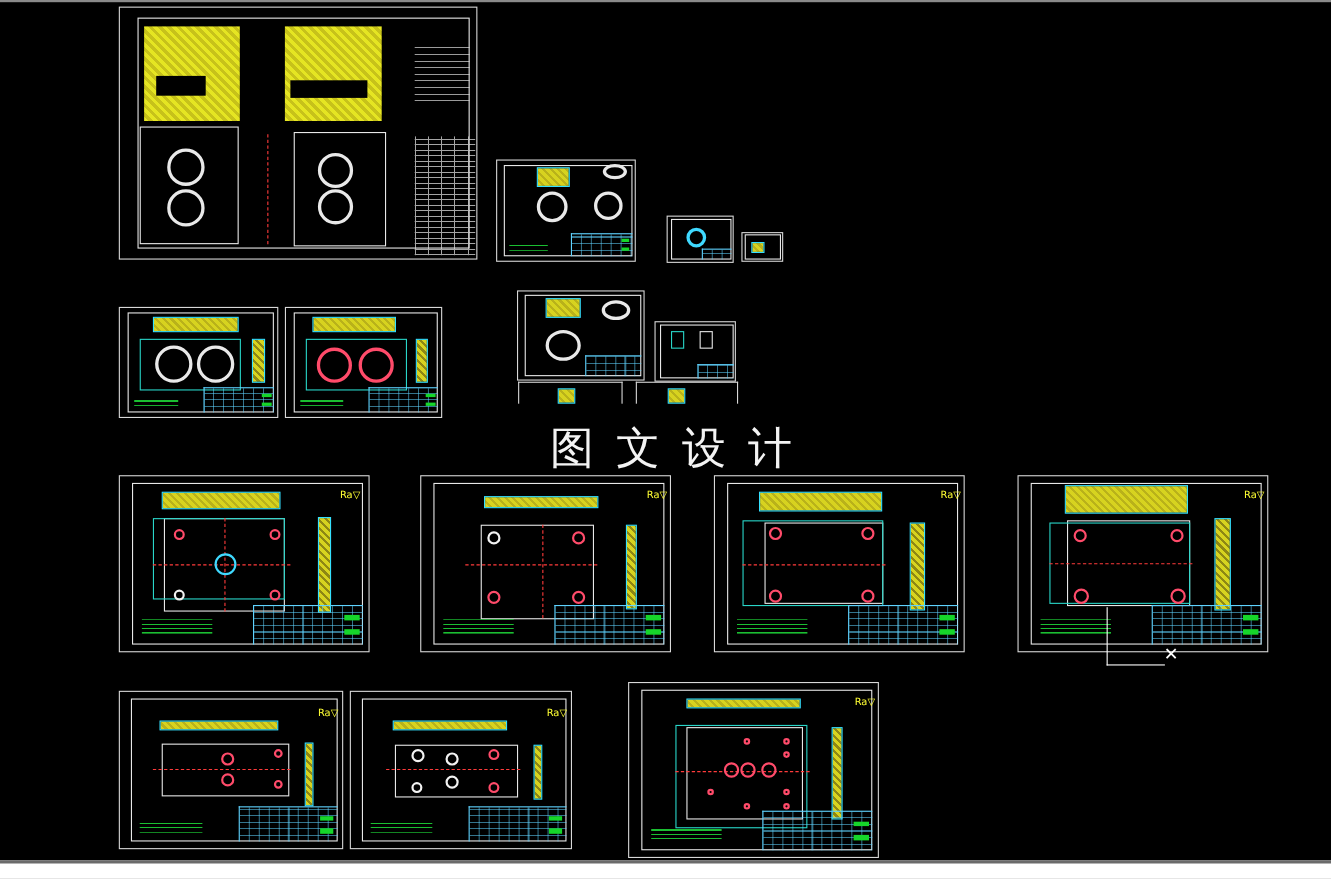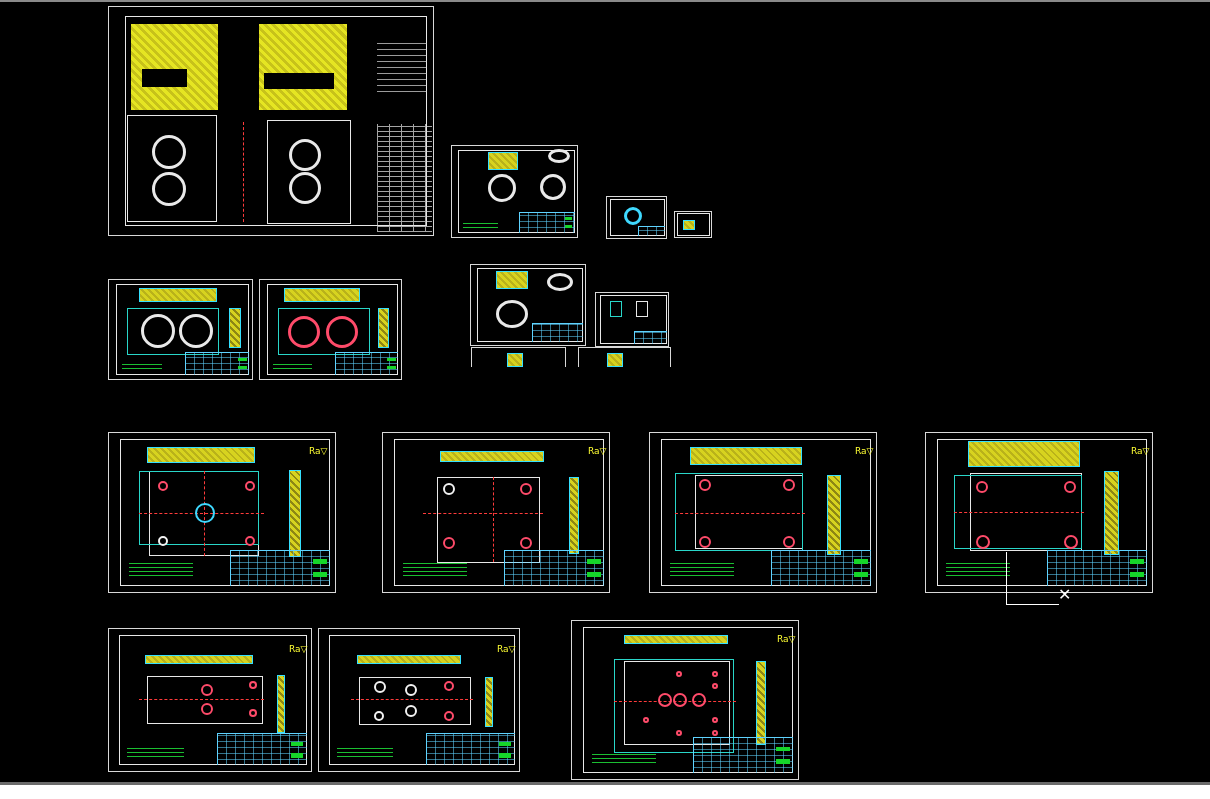--- a/index.html
+++ b/index.html
@@ -116,20 +116,21 @@
     <div class="tb"></div>
   </div>
   <div class="sheet" style="left:471px;top:345px;width:95px;height:20px;border-bottom:none;">
     <div class="bar" style="left:35px;top:5px;width:14px;height:12px;"></div>
   </div>
   <div class="sheet" style="left:578px;top:345px;width:93px;height:20px;border-bottom:none;">
     <div class="bar" style="left:28px;top:5px;width:14px;height:12px;"></div>
   </div>
 
   <div class="wm-bg"></div>
+  <div class="watermark">图文设计</div>
 
   <div class="sheet" style="left:108px;top:430px;width:228px;height:161px;">
     <div class="inner"></div>
     <div class="bar" style="left:38px;top:14px;width:106px;height:14px;"></div>
     <div class="plate" style="left:40px;top:38px;width:108px;height:83px;"></div>
     <div class="plate2" style="left:30px;top:38px;width:118px;height:72px;"></div>
     <div class="cl" style="left:30px;top:80px;width:125px;"></div>
     <div class="clv" style="left:95px;top:38px;height:85px;"></div>
     <div class="hole" style="left:49px;top:48px;width:10px;height:10px;"></div>
     <div class="hole" style="left:136px;top:48px;width:10px;height:10px;"></div>

